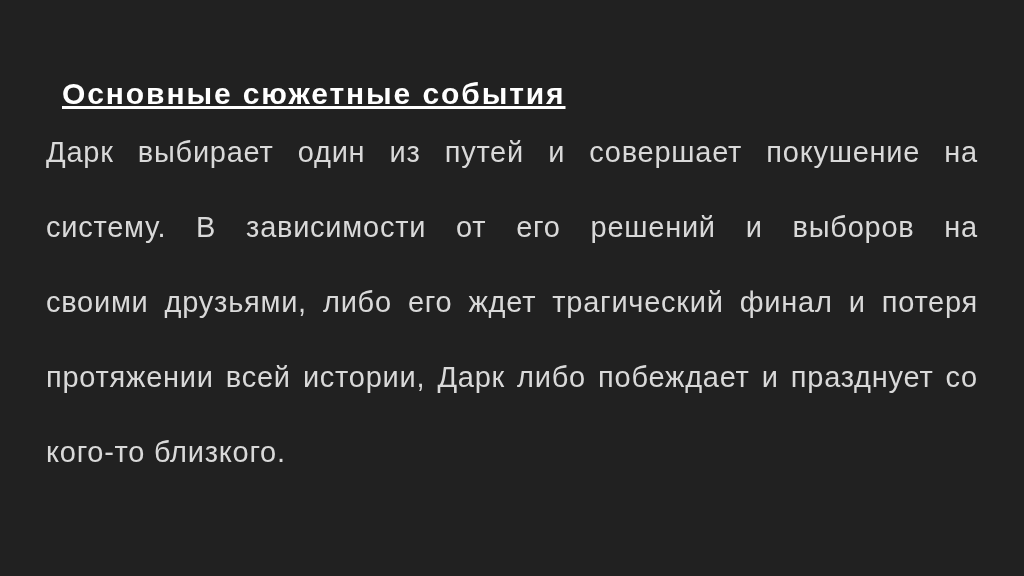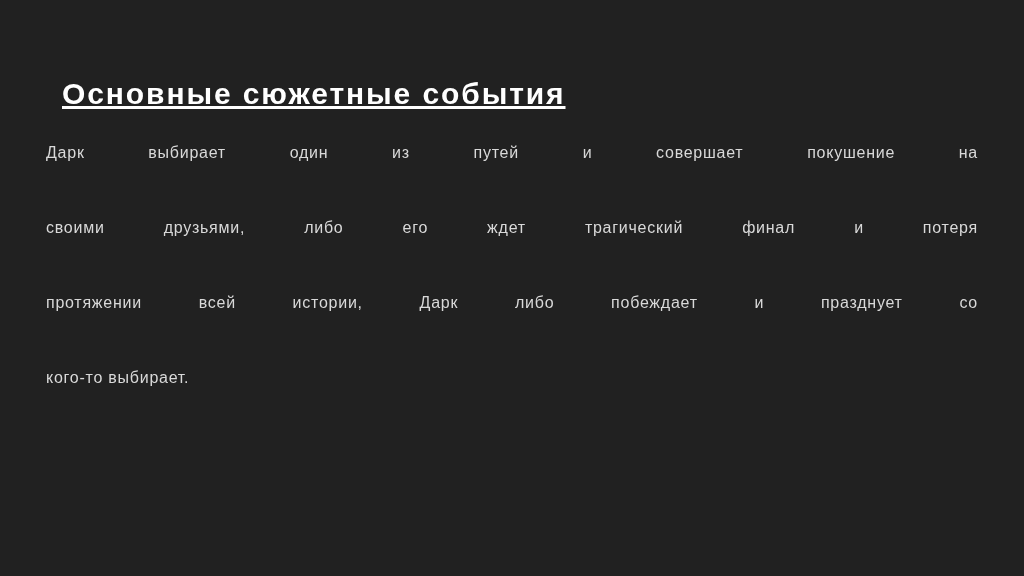--- a/index.html
+++ b/index.html
@@ -39,21 +39,21 @@
     text-decoration: underline;
   }
 
   .slide-body {
     position: absolute;
     left: 46px;
     top: 134px;
     width: 932px;
     margin: 0;
     font-family: "Liberation Sans", "DejaVu Sans", sans-serif;
-    font-size: 16px;
+    font-size: 29px;
     font-weight: normal;
     line-height: 37.5px;
     letter-spacing: 0.75px;
     color: #d9d9d9;
     text-align: justify;
     text-justify: inter-word;
   }
 
   
   .slide-body .line {
@@ -76,18 +76,19 @@
 </style>
 </head>
 <body>
 
 <div class="slide">
 
   <h1 class="slide-title">Основные сюжетные события</h1>
 
   <div class="slide-body">
     <span class="line">Дарк выбирает один из путей и совершает покушение на</span>
+    <span class="line">систему. В зависимости от его решений и выборов на</span>
     <span class="line">своими друзьями, либо его ждет трагический финал и потеря</span>
     <span class="line">протяжении всей истории, Дарк либо побеждает и празднует со</span>
-    <span class="line last">кого-то выбирает.</span>
+    <span class="line last">кого-то близкого.</span>
   </div>
 
 </div>
 
 </body></html>

